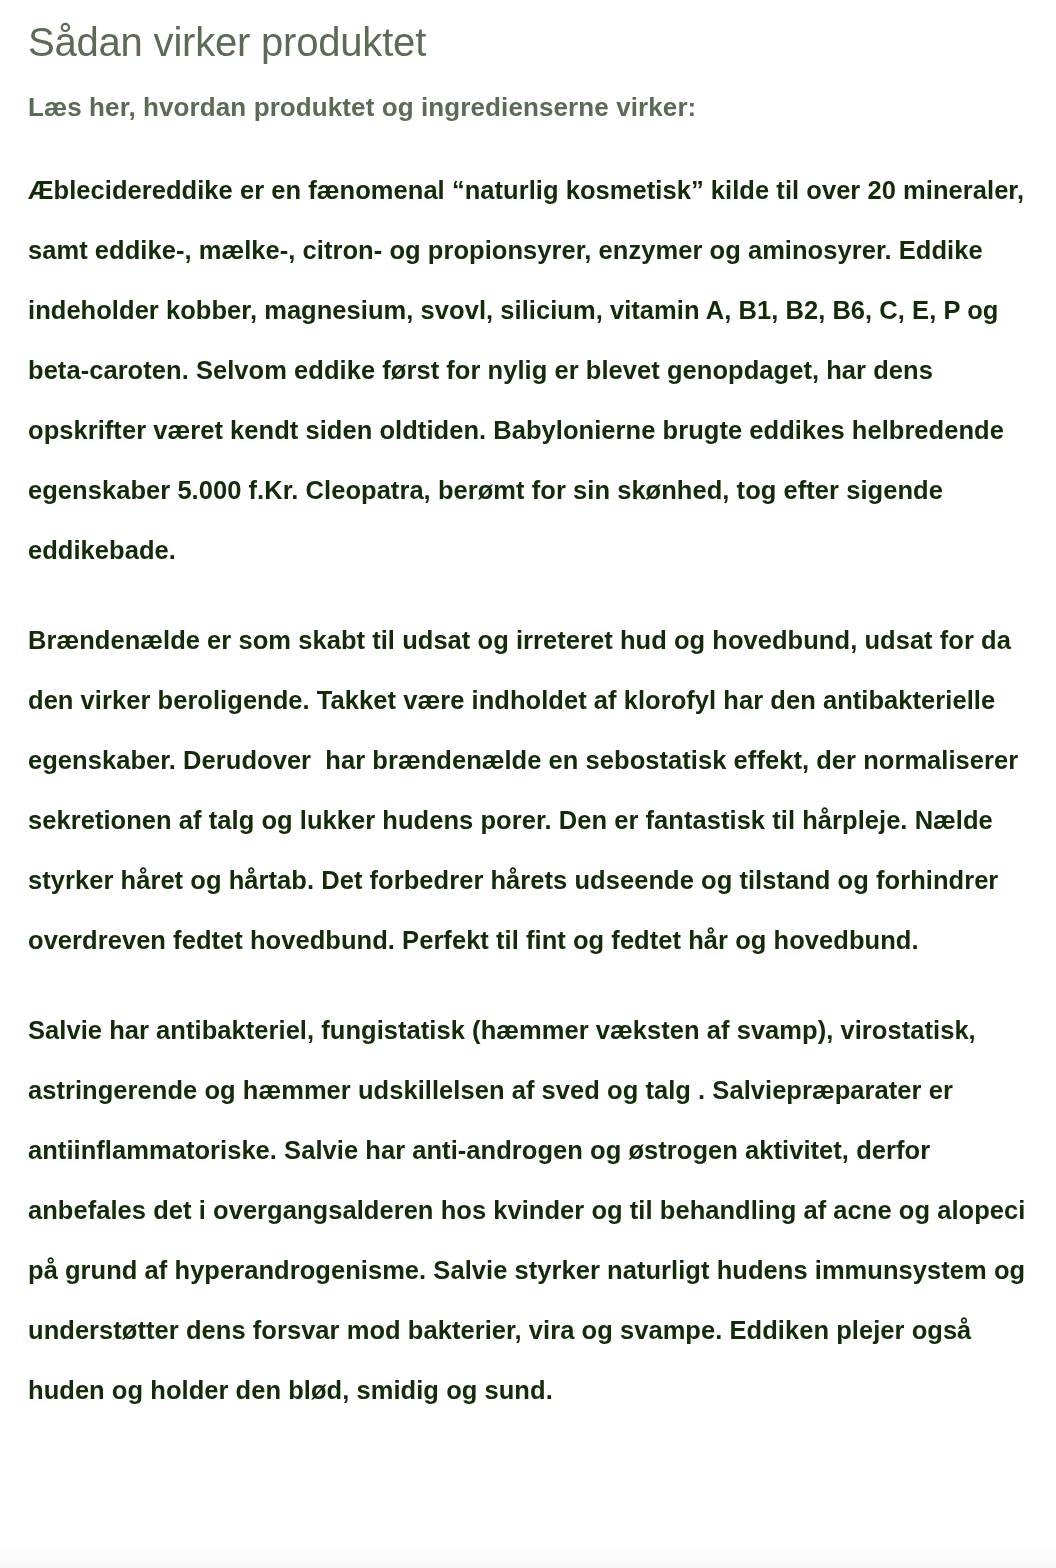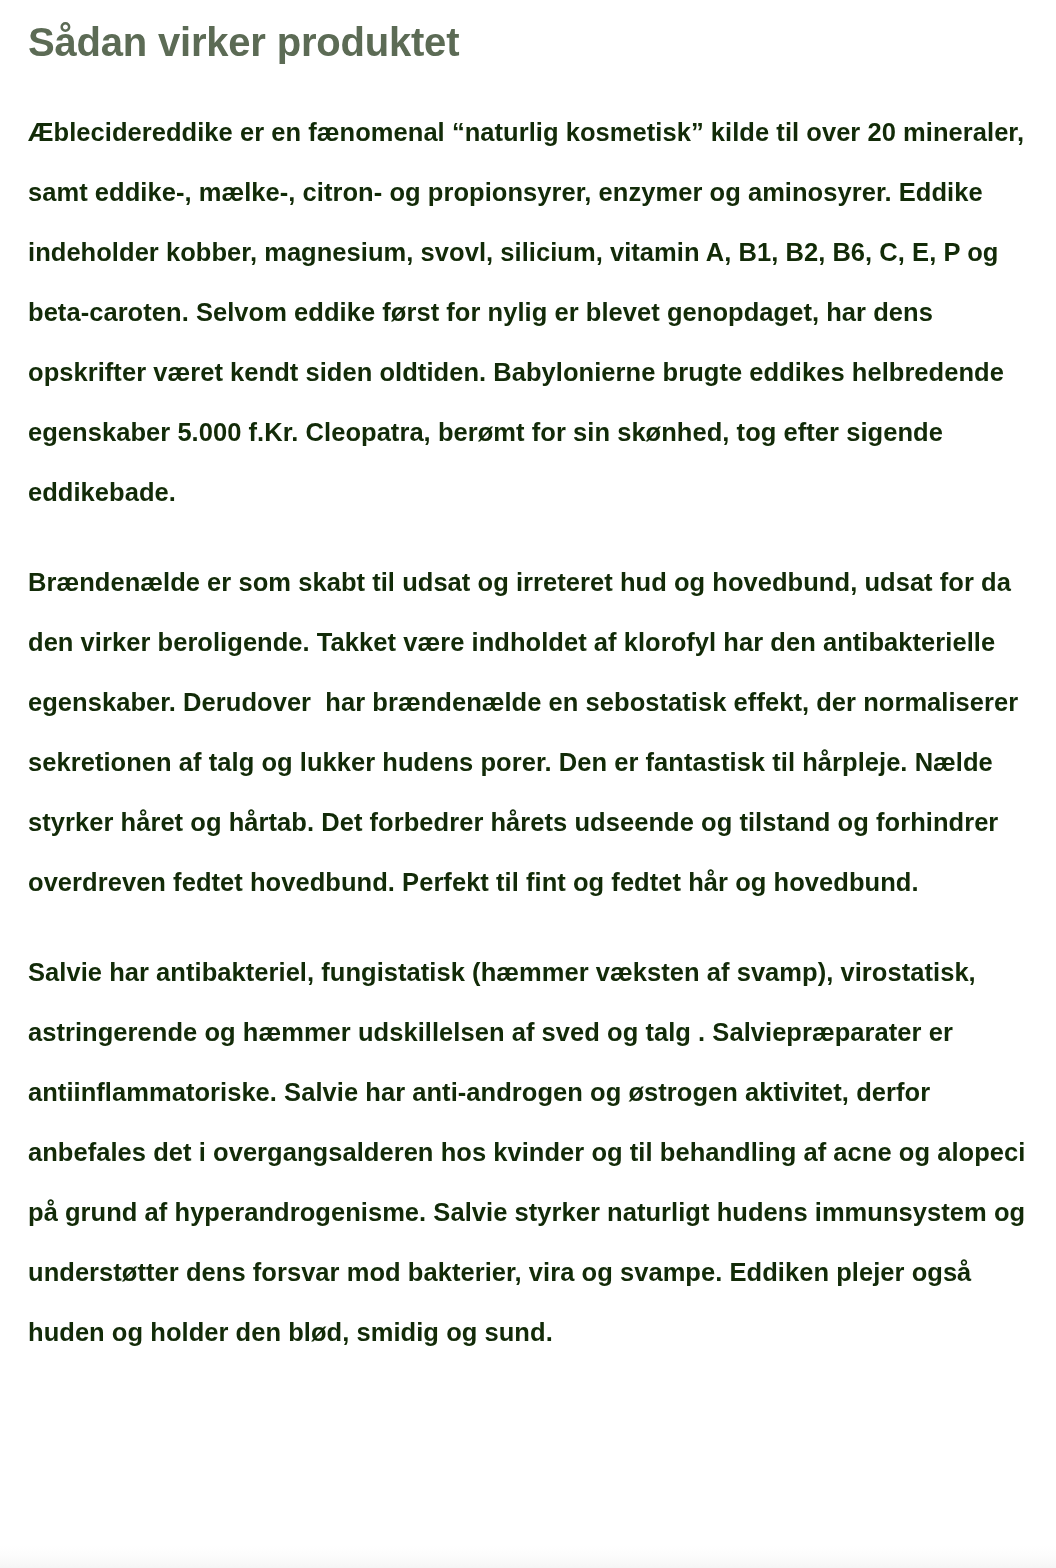--- a/index.html
+++ b/index.html
@@ -31,21 +31,21 @@
     left: 28px;
     top: 0;
     width: 1008px;
   }
 
   .section-title {
     margin: 0;
     padding-top: 18px;
     font-size: 40px;
     line-height: 48px;
-    font-weight: 700;
+    font-weight: 400;
     letter-spacing: -0.2px;
     color: #5c6b55;
   }
 
   .section-subtitle {
     margin: 0;
     padding-top: 24px;
     font-size: 26px;
     line-height: 34px;
     font-weight: 700;
@@ -85,20 +85,21 @@
 </style>
 </head>
 <body>
 
 <div class="page">
 
   <div class="content">
 
     <h2 class="section-title">Sådan virker produktet</h2>
 
+    <h3 class="section-subtitle">Læs her, hvordan produktet og ingredienserne virker:</h3>
 
     <div class="body-copy">
       <p>Æblecidereddike er en fænomenal “naturlig kosmetisk” kilde til over 20 mineraler, samt eddike-, mælke-, citron- og propionsyrer, enzymer og aminosyrer. Eddike indeholder kobber, magnesium, svovl, silicium, vitamin A, B1, B2, B6, C, E, P og beta-caroten. Selvom eddike først for nylig er blevet genopdaget, har dens opskrifter været kendt siden oldtiden. Babylonierne brugte eddikes helbredende egenskaber 5.000 f.Kr. Cleopatra, berømt for sin skønhed, tog efter sigende eddikebade.</p>
       <p>Brændenælde er som skabt til udsat og irreteret hud og hovedbund, udsat for da den virker beroligende. Takket være indholdet af klorofyl har den antibakterielle egenskaber. Derudover  har brændenælde en sebostatisk effekt, der normaliserer sekretionen af talg og lukker hudens porer. Den er fantastisk til hårpleje. Nælde styrker håret og hårtab. Det forbedrer hårets udseende og tilstand og forhindrer overdreven fedtet hovedbund. Perfekt til fint og fedtet hår og hovedbund.</p>
       <p>Salvie har antibakteriel, fungistatisk (hæmmer væksten af svamp), virostatisk, astringerende og hæmmer udskillelsen af sved og talg . Salviepræparater er antiinflammatoriske. Salvie har anti-androgen og østrogen aktivitet, derfor anbefales det i overgangsalderen hos kvinder og til behandling af acne og alopeci på grund af hyperandrogenisme. Salvie styrker naturligt hudens immunsystem og understøtter dens forsvar mod bakterier, vira og svampe. Eddiken plejer også huden og holder den blød, smidig og sund.</p>
     </div>
 
   </div>
 
   <div class="bottom-fade"></div>

